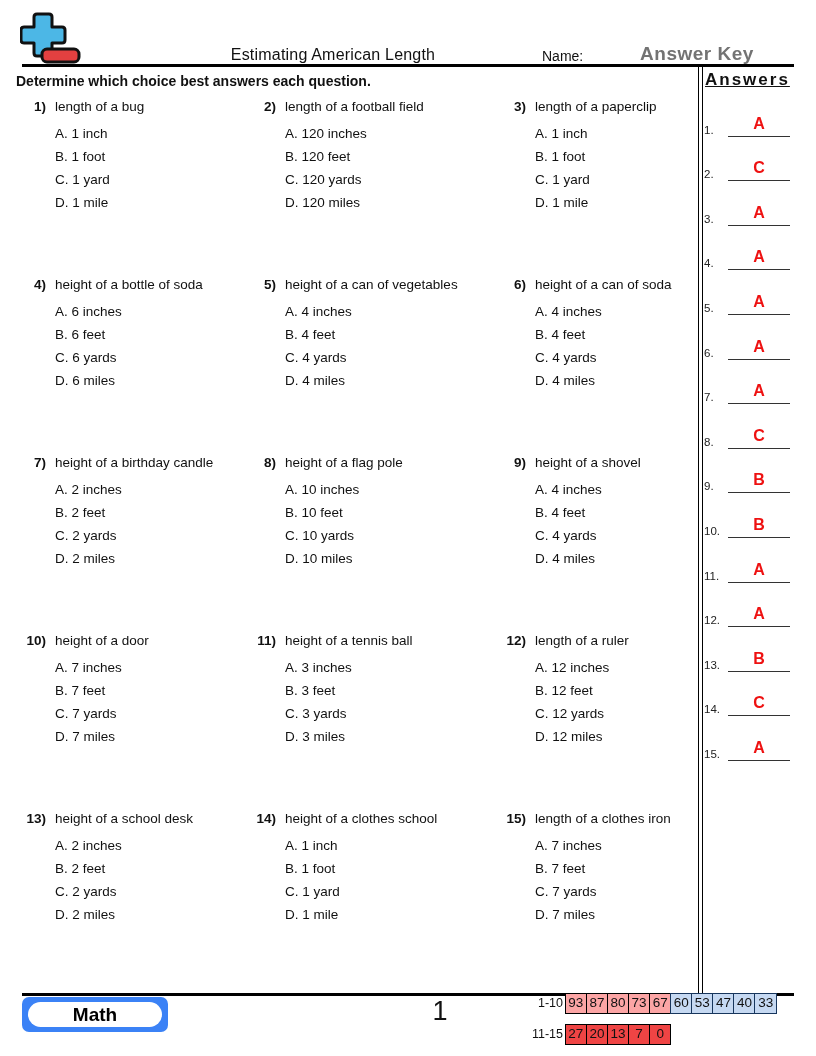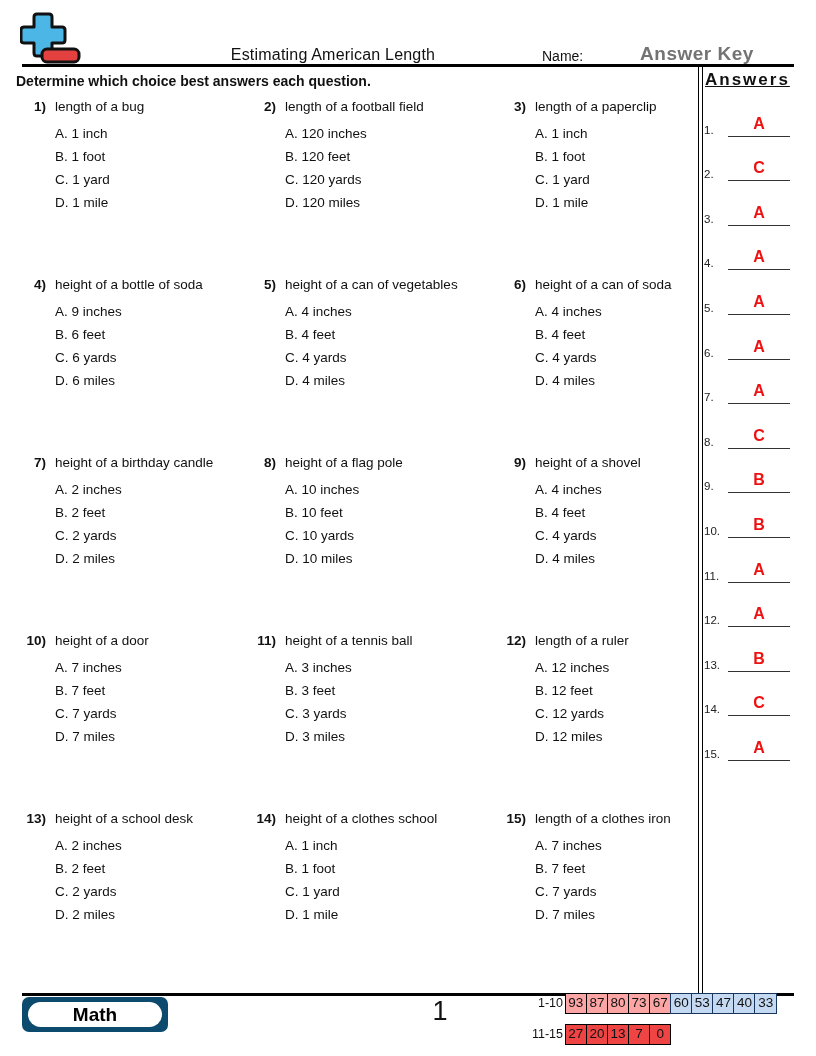--- a/index.html
+++ b/index.html
@@ -33,21 +33,21 @@
   .answers-title { position:absolute; left:705px; top:70px; font-size:17px; font-weight:700;
                    letter-spacing:2px; text-decoration:underline; }
   .answers-list { position:absolute; left:704px; top:92px; width:100px; }
   .a-item { height:44.6px; display:flex; align-items:flex-end; }
   .a-num { width:24px; font-size:11.5px; color:#222; padding-bottom:1px; flex:none; }
   .a-line { width:62px; text-align:center; border-bottom:1.7px solid #333;
             font-size:16px; font-weight:700; color:#ee1111; line-height:1; padding-bottom:4px; }
   
   .hr-bottom { position:absolute; left:22px; top:993px; width:772px; height:3px; background:#000; }
   .badge { position:absolute; left:22px; top:997px; width:146px; height:35px;
-           background:#0c4a6e; border-radius:7px; display:flex; align-items:center; justify-content:center; }
+           background:#3b82f6; border-radius:7px; display:flex; align-items:center; justify-content:center; }
   .badge-pill { background:#fff; border-radius:15px; width:134px; height:25px;
                 display:flex; align-items:center; justify-content:center;
                 font-size:19px; font-weight:700; color:#000; }
   .site { position:absolute; left:176px; top:1067px; font-size:15px;text-align:right; }
   .pageno { position:absolute; left:400px; top:996px; width:80px; text-align:center; font-size:27px; }
   .score { position:absolute; left:527px; top:993px; }
   .s-row { display:flex; height:31px; }
   .s-row + .s-row { margin-top:0px; }
   .s-label { width:39px; text-align:right; padding-right:3px; font-size:12.5px; line-height:21px; flex:none; }
   .s-cell { width:22.6px; height:21px; margin-left:-1.5px; border:1.5px solid #000;
@@ -108,21 +108,21 @@
           <div class="q-choice">C. 1 yard</div>
           <div class="q-choice">D. 1 mile</div>
         </div>
       </div>
       <div class="q-cell">
         <div class="q-head">
           <span class="q-num">4)</span>
           <span class="q-prompt">height of a bottle of soda</span>
         </div>
         <div class="q-choices">
-          <div class="q-choice">A. 9 inches</div>
+          <div class="q-choice">A. 6 inches</div>
           <div class="q-choice">B. 6 feet</div>
           <div class="q-choice">C. 6 yards</div>
           <div class="q-choice">D. 6 miles</div>
         </div>
       </div>
       <div class="q-cell">
         <div class="q-head">
           <span class="q-num">5)</span>
           <span class="q-prompt">height of a can of vegetables</span>
         </div>

